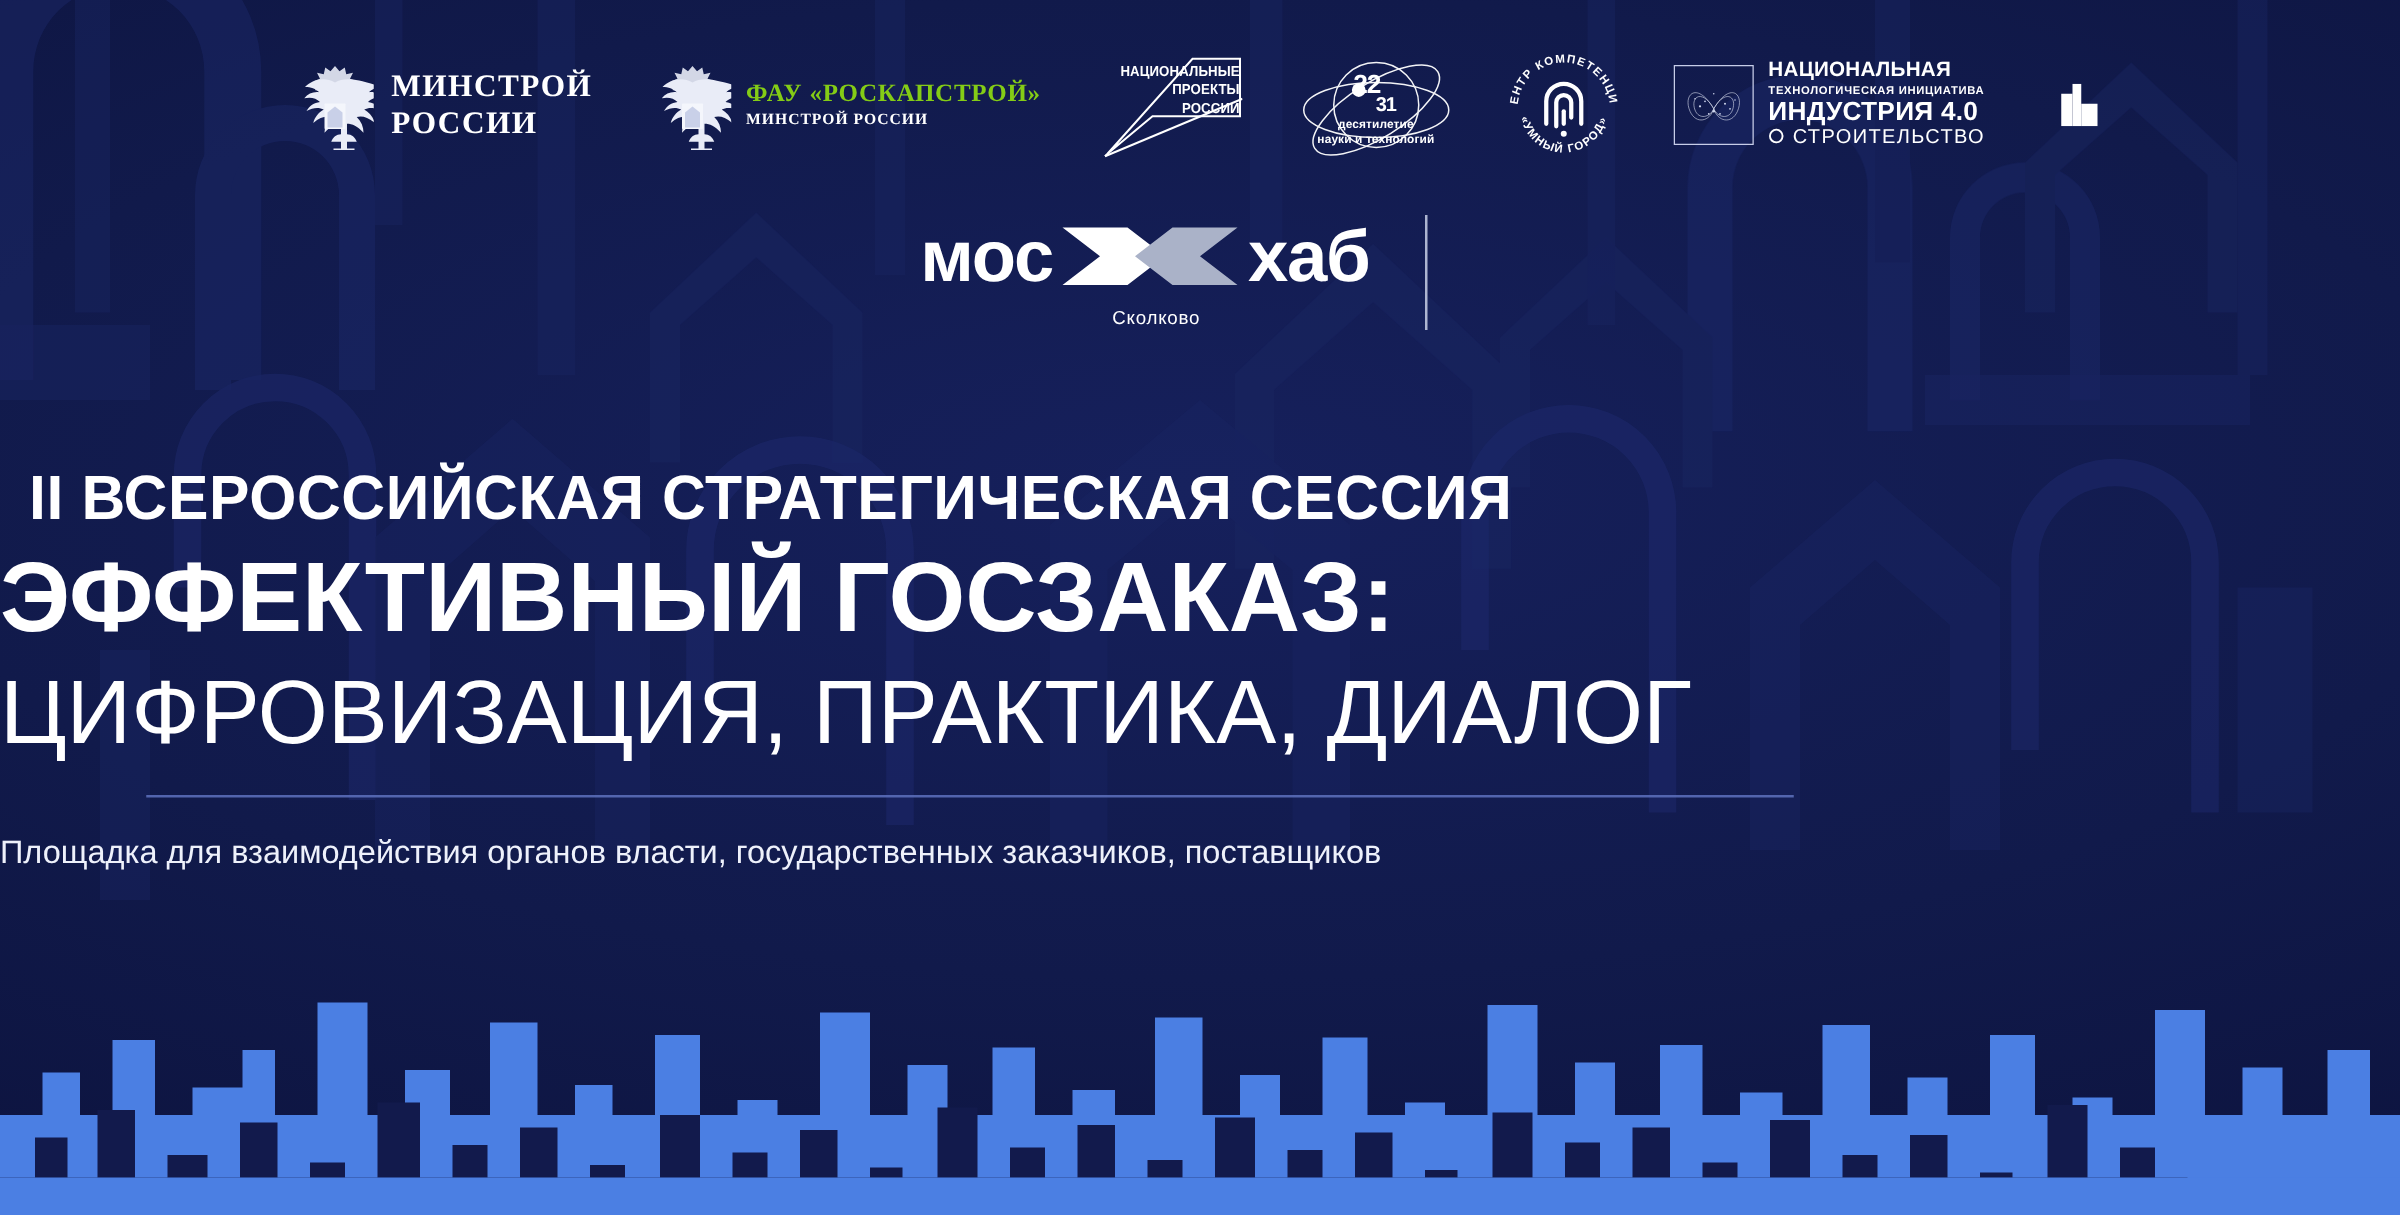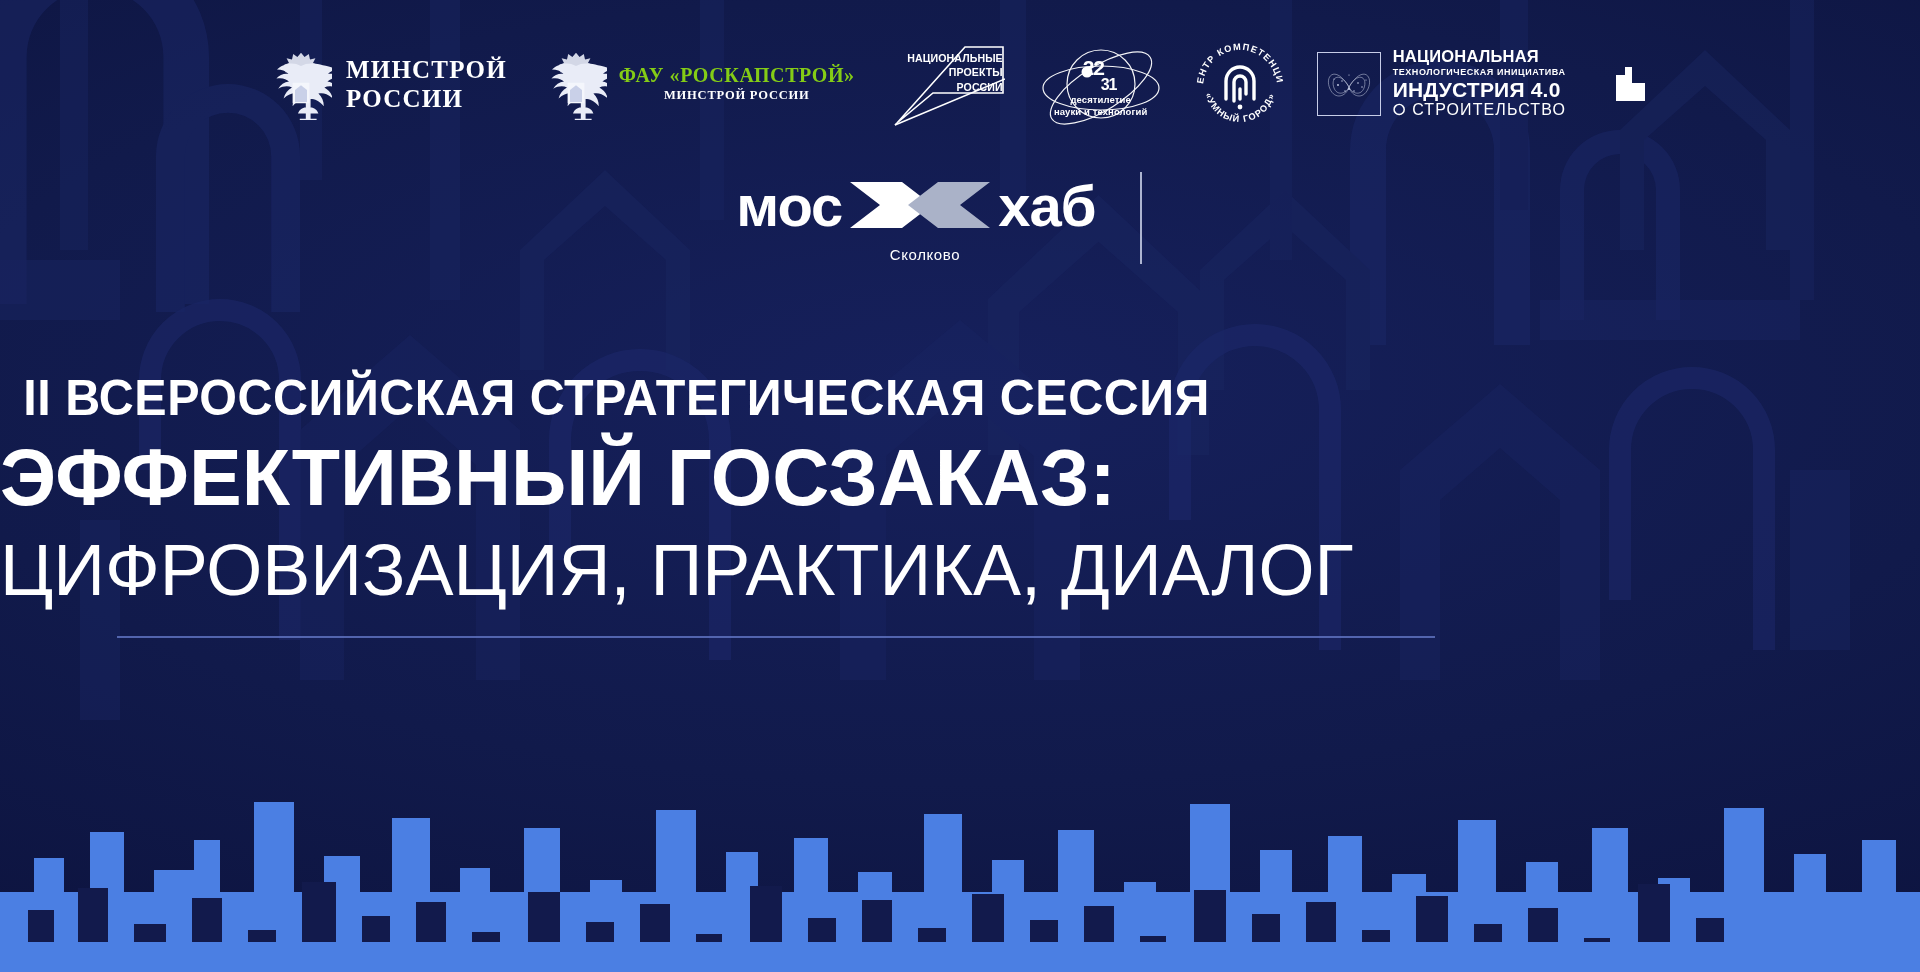--- a/index.html
+++ b/index.html
@@ -12,36 +12,36 @@
   .poster{position:relative;width:1920px;height:972px;overflow:hidden;background:#10184a;}
 
   
   .bg-base{position:absolute;inset:0;background:
       radial-gradient(120% 90% at 50% 40%, #16205c 0%, #111a4b 45%, #0d1440 75%, #0b1138 100%);}
   .bg-pattern{position:absolute;inset:0;opacity:.55;}
   .bg-pattern svg{display:block;width:100%;height:100%;}
 
   
   .logo-bar{position:absolute;left:0;top:30px;width:1920px;height:108px;
-    display:flex;align-items:center;justify-content:center;gap:4px;}
+    display:flex;align-items:center;justify-content:center;gap:15px;}
   .logo{display:flex;align-items:center;color:#fff;}
 
   
   .eagle{width:62px;height:72px;flex:0 0 auto;}
   .eagle svg{display:block;width:100%;height:100%;}
 
   .minstroy{margin-left:14px;}
   .minstroy .l1,.minstroy .l2{
     font-family:"Liberation Serif","DejaVu Serif",serif;font-weight:700;
     font-size:25px;letter-spacing:1.2px;line-height:1.16;color:#fff;}
   .roskap{margin-left:12px;}
   .roskap .l1{font-family:"Liberation Serif","DejaVu Serif",serif;font-weight:700;
     font-size:20px;letter-spacing:.6px;color:#84cc16;line-height:1.15;}
   .roskap .l2{font-family:"Liberation Serif","DejaVu Serif",serif;font-weight:700;
-    font-size:12.5px;letter-spacing:.8px;color:#fff;line-height:1.35;text-align:center;}
+    font-size:12.5px;letter-spacing:.8px;color:#fff;line-height:1.35;}
 
   
   .np{position:relative;width:112px;height:86px;margin-left:34px;}
   .np .frame{position:absolute;inset:0;}
   .np .txt{position:absolute;right:2px;top:10px;text-align:right;
     font-weight:700;font-size:11.5px;line-height:1.26;letter-spacing:.1px;color:#fff;
     transform:scaleX(.92);transform-origin:right center;}
 
   
   .dec{position:relative;width:132px;height:92px;margin-left:26px;}
@@ -313,20 +313,21 @@
     <div class="divider"></div>
 
   </div>
 
   <div class="headline">
     <div class="h-kicker">II ВСЕРОССИЙСКАЯ СТРАТЕГИЧЕСКАЯ СЕССИЯ</div>
     <div class="h-main">ЭФФЕКТИВНЫЙ ГОСЗАКАЗ:</div>
     <div class="h-sub">ЦИФРОВИЗАЦИЯ, ПРАКТИКА, ДИАЛОГ</div>
     <div class="rule"></div>
     <div class="tagline">
+      <div>Площадка для взаимодействия органов власти, государственных заказчиков, поставщиков</div>
     </div>
   </div>
 
   <div class="skyline">
     <svg viewBox="0 0 1920 330" preserveAspectRatio="none">
 
       <g fill="#4b7fe3">
         <path d="M0 330 V250 h34 V216 h30 V250 h26 V190 h34 V250 h30 V228 h40 V198 h26 V250 h34 V160 h40 V250 h30 V214 h36 V250 h32 V176 h38 V250 h30 V226 h30 V250 h34 V186 h36 V250 h30 V238 h32 V250 h34 V168 h40 V250 h30 V210 h32 V250 h36 V196 h34 V250 h30 V230 h34 V250 h32 V172 h38 V250 h30 V218 h32 V250 h34 V188 h36 V250 h30 V240 h32 V250 h34 V162 h40 V250 h30 V208 h32 V250 h36 V194 h34 V250 h30 V232 h34 V250 h32 V178 h38 V250 h30 V220 h32 V250 h34 V186 h36 V250 h30 V236 h32 V250 h34 V166 h40 V250 h30 V212 h32 V250 h36 V198 h34 V250 h30 V228 h34 V250 h32 V330 Z"></path>
       </g>
 

